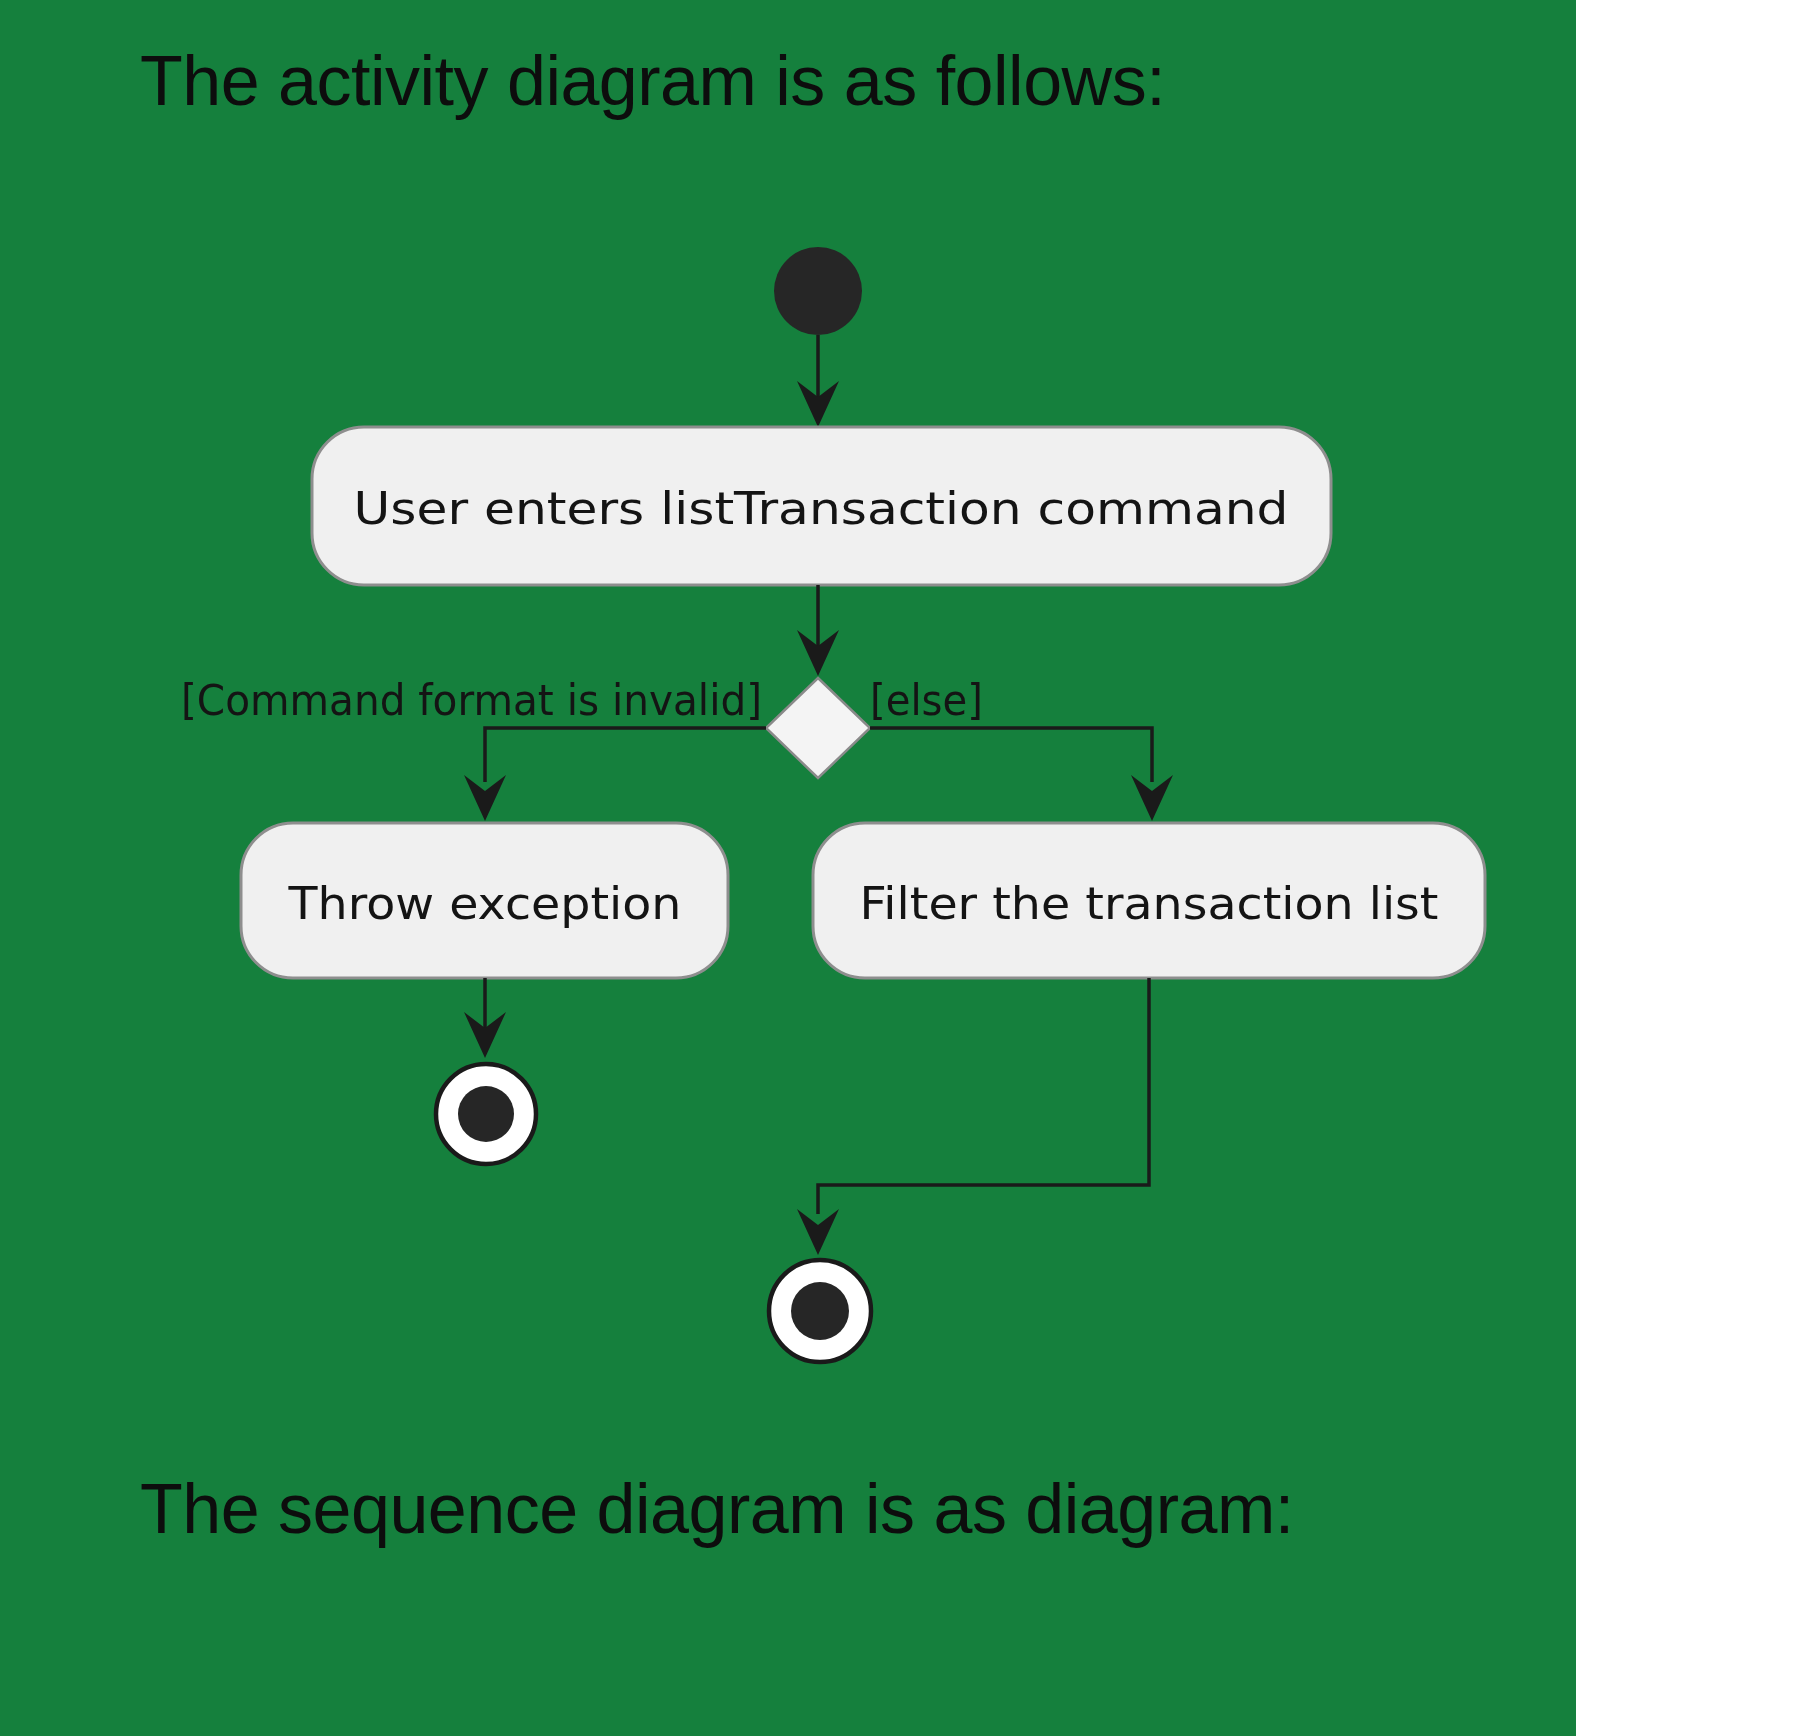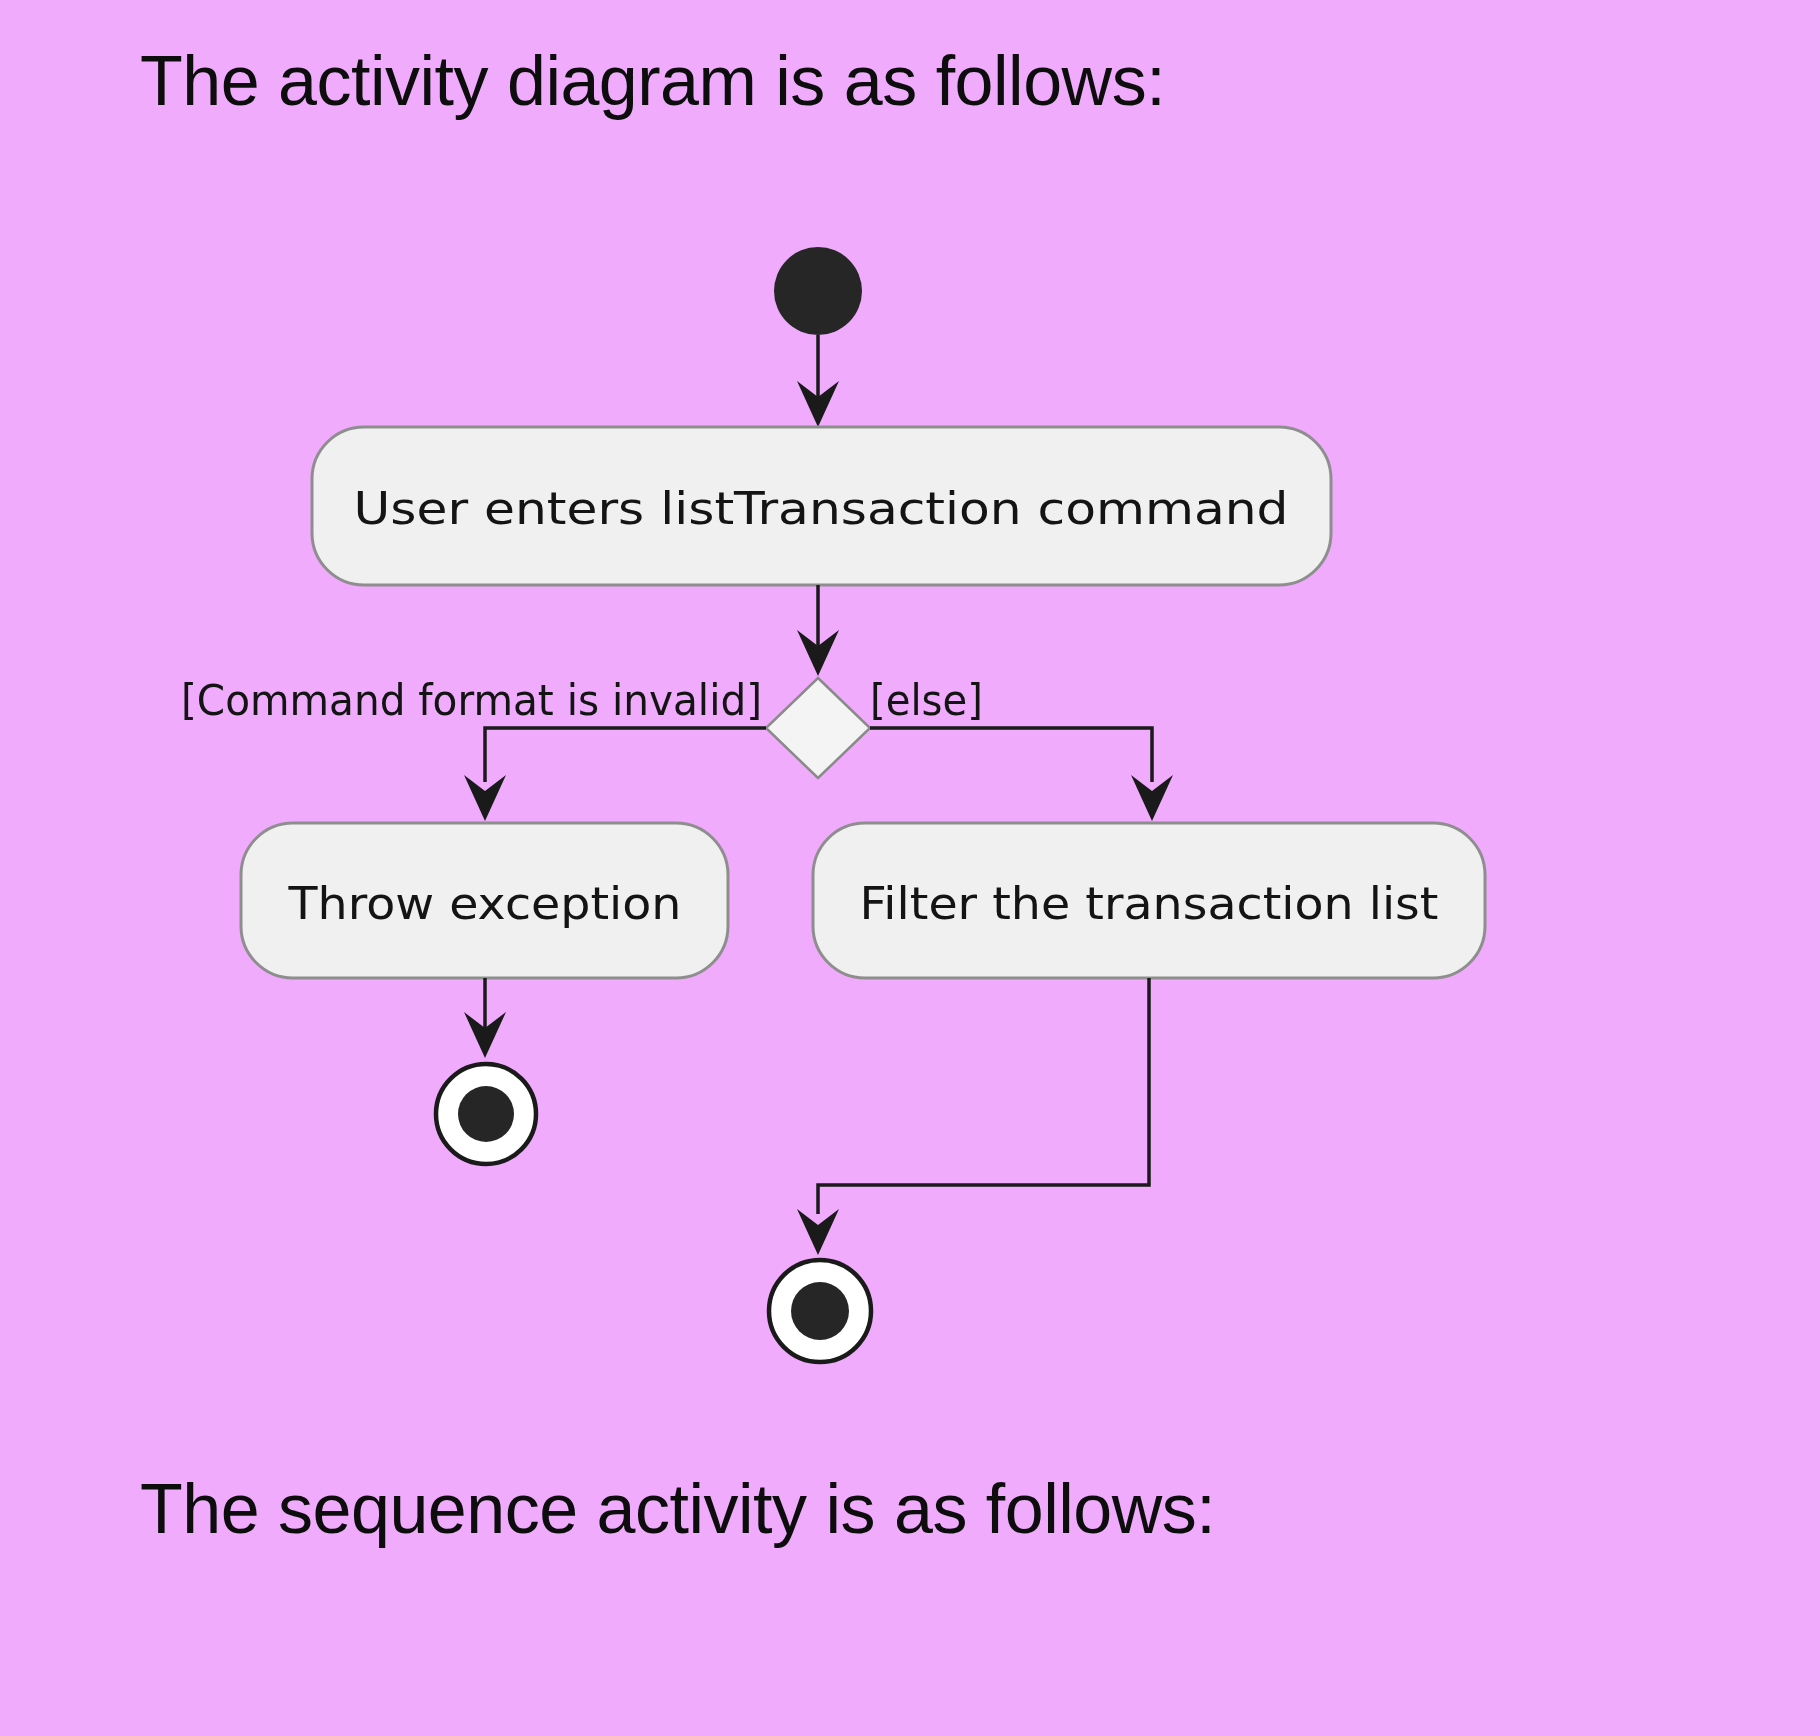--- a/index.html
+++ b/index.html
@@ -2,23 +2,23 @@
 <html><head>
 <meta charset="utf-8">
 <style>
   html, body {
     margin: 0;
     padding: 0;
     background: #ffffff;
   }
   .screen {
     position: relative;
-    width: 1820px;
+    width: 1576px;
     height: 1736px;
-    background: #f0abfc;
+    background: #15803d;
     overflow: hidden;
     font-family: "Liberation Sans", sans-serif;
     text-align: right;
   }
   .heading {
     position: absolute;
     left: 140px;
     margin: 0;
     font-family: "Liberation Sans", sans-serif;
     font-weight: 400;
@@ -133,15 +133,15 @@
       <polygon class="arrowhead" points="818,1255 797,1209 818,1225 839,1209"></polygon>
     </g>
 
     <g>
       <circle class="final-ring" cx="820" cy="1311" r="51"></circle>
       <circle cx="820" cy="1311" r="29" fill="#262626"></circle>
     </g>
 
   </svg>
 
-  <h1 class="heading heading-bottom">The sequence activity is as follows:</h1>
+  <h1 class="heading heading-bottom">The sequence diagram is as diagram:</h1>
 
 </div>
 
 </body></html>

